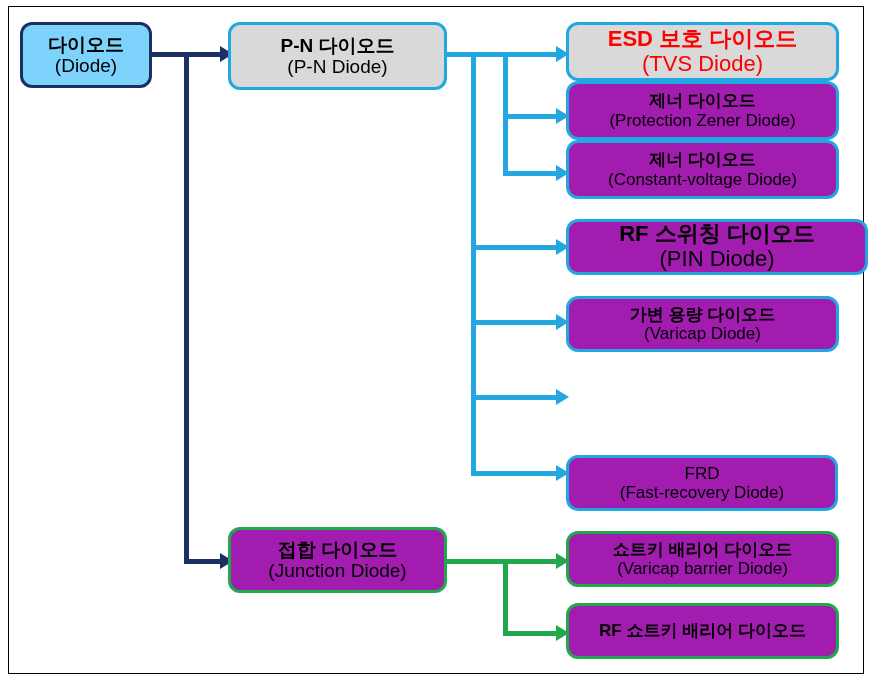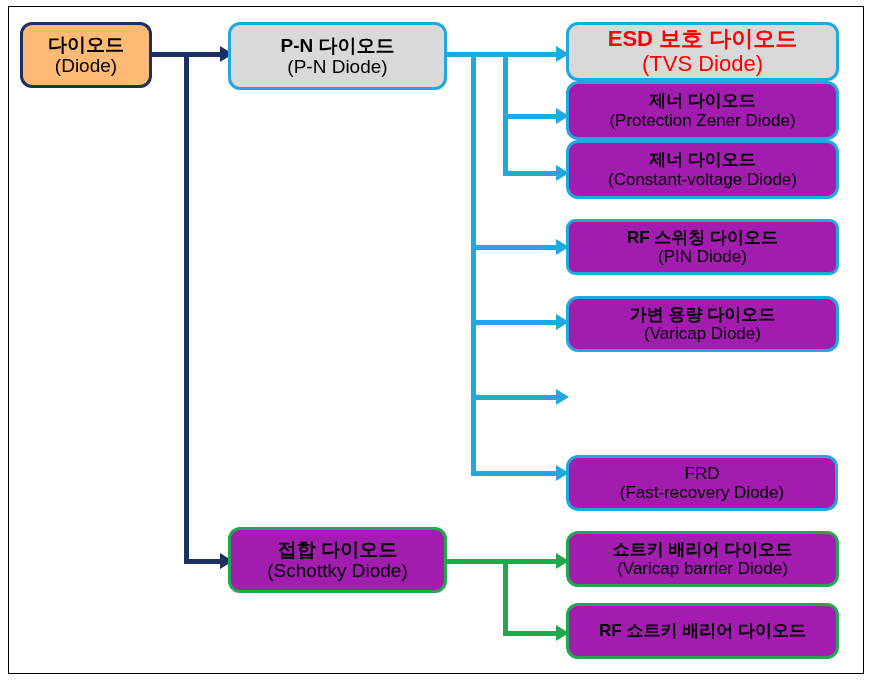--- a/index.html
+++ b/index.html
@@ -48,21 +48,21 @@
     white-space: nowrap;
   }
   .node .en {
     white-space: nowrap;
   }
   .node .en:empty { display: none; }
 
   .navy {
     border-color: #1b2f63;
     border-width: 3px;
-    background: #fdba74;
+    background: #7dd3fc;
     text-align: right;
   }
   .cyan {
     border-color: #22A7E0;
     border-width: 3px;
   }
   .cyan.filled { background: #d9d9d9; }
   .green {
     border-color: #1FA94C;
     border-width: 3px;
@@ -144,39 +144,39 @@
     <span class="en">(Diode)</span>
   </div>
 
   <div class="node cyan filled" style="left:228px; top:22px; width:219px; height:68px; font-size:19px;">
     <span class="ko">P-N 다이오드</span>
     <span class="en">(P-N Diode)</span>
   </div>
 
   <div class="node green" style="left:228px; top:527px; width:219px; height:66px; font-size:19px;align-items:center;">
     <span class="ko">접합 다이오드</span>
-    <span class="en">(Schottky Diode)</span>
+    <span class="en">(Junction Diode)</span>
   </div>
 
   <div class="node cyan filled" style="left:566px; top:22px; width:273px; height:59px; font-size:22px;">
     <span class="ko red-text">ESD 보호 다이오드</span>
     <span class="en red-text">(TVS Diode)</span>
   </div>
 
   <div class="node cyan" style="left:566px; top:81px; width:273px; height:59px; font-size:17px;">
     <span class="ko">제너 다이오드</span>
     <span class="en">(Protection Zener Diode)</span>
   </div>
 
   <div class="node cyan" style="left:566px; top:140px; width:273px; height:59px; font-size:17px;">
     <span class="ko">제너 다이오드</span>
     <span class="en">(Constant-voltage Diode)</span>
   </div>
 
-  <div class="node cyan" style="left:566px; top:219px; width:273px; height:56px; font-size:17px;border-radius:9px;">
+  <div class="node cyan" style="left:566px; top:219px; width:302px; height:56px; font-size:22px;">
     <span class="ko">RF 스위칭 다이오드</span>
     <span class="en">(PIN Diode)</span>
   </div>
 
   <div class="node cyan" style="left:566px; top:296px; width:273px; height:56px; font-size:17px;">
     <span class="ko">가변 용량 다이오드</span>
     <span class="en">(Varicap Diode)</span>
   </div>
 
 

